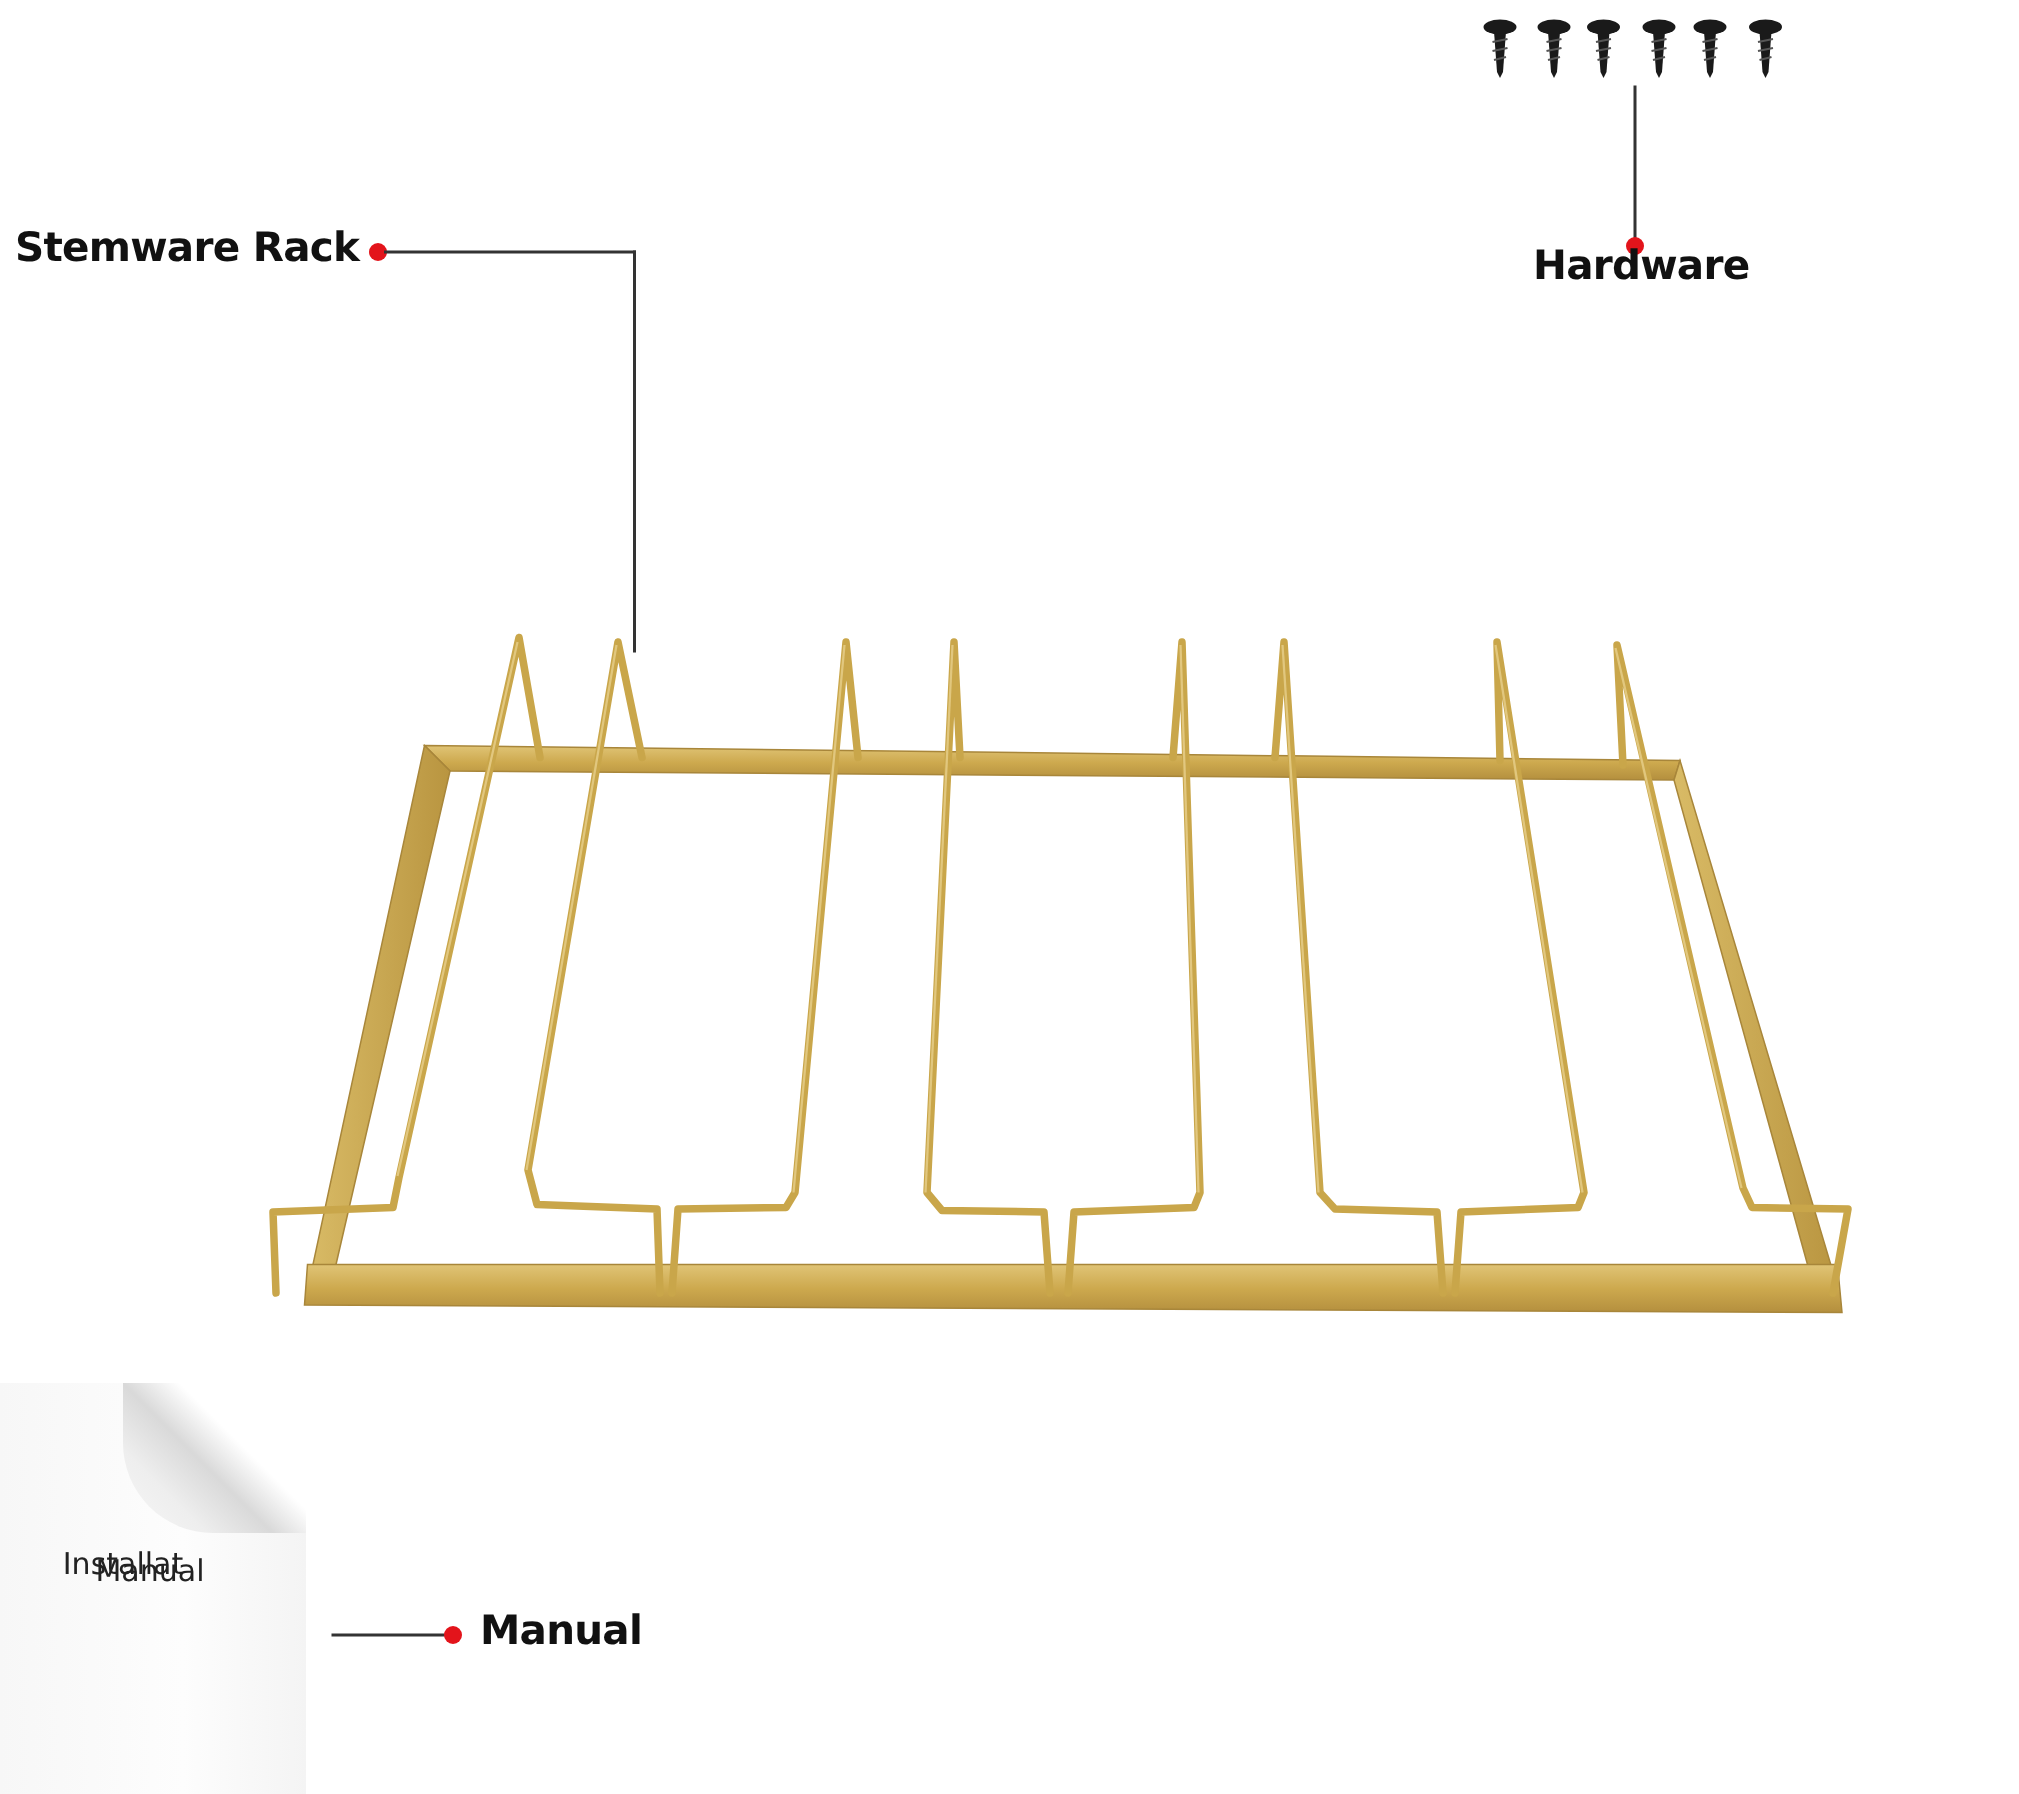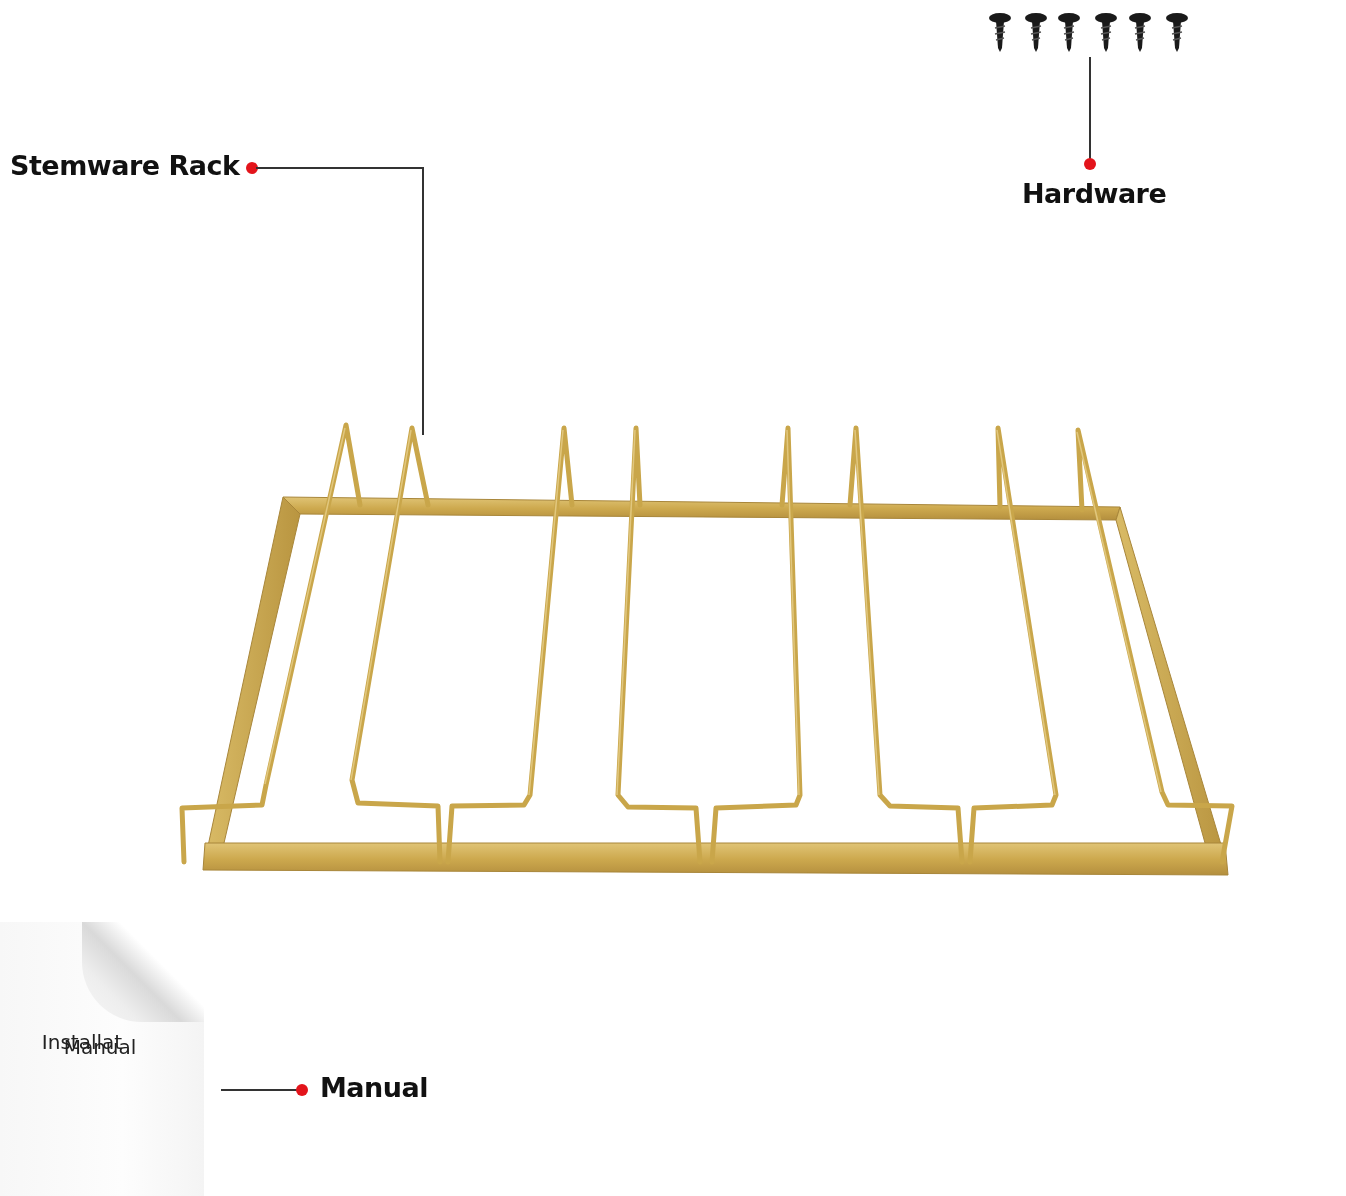--- a/index.html
+++ b/index.html
@@ -107,21 +107,21 @@
   </g>
 </svg>
 
 <div class="label" data-name="stemware-rack-label" style="left:10px; top:150px; font-size:27px;">Stemware Rack</div>
 <div class="dot" data-name="stemware-rack-callout-dot" style="left:246px; top:162px;"></div>
 <div class="line" data-name="stemware-rack-callout-line-h" style="left:256px; top:167px; width:168px; height:2px;"></div>
 <div class="line" data-name="stemware-rack-callout-line-v" style="left:422px; top:167px; width:2px; height:268px;"></div>
 
 <div class="line" data-name="hardware-callout-line" style="left:1089px; top:57px; width:2px; height:104px;"></div>
 <div class="dot" data-name="hardware-callout-dot" style="left:1084px; top:158px;"></div>
-<div class="label" data-name="hardware-label" style="left:1022px; top:178px; font-size:27px;">Hardware</div>
+<div class="label" data-name="hardware-label" style="left:1022px; top:162px; font-size:27px;">Hardware</div>
 
 <div class="manual" data-name="installation-manual"></div>
 <div class="curl" data-name="document-curl-icon"></div>
 <div class="manual-text" data-name="manual-title-line1" style="top:1030px; padding-right:40px; box-sizing:border-box;">
   <span>Installat</span>
 </div>
 <div class="manual-text" data-name="manual-title-line2" style="top:1035px; left:-2px; margin-top:0; transform:translateY(0);">Manual</div>
 
 <div class="line" data-name="guide-callout-line" style="left:221px; top:1089px; width:78px; height:2px;"></div>
 <div class="dot" data-name="guide-callout-dot" style="left:296px; top:1084px;"></div>

